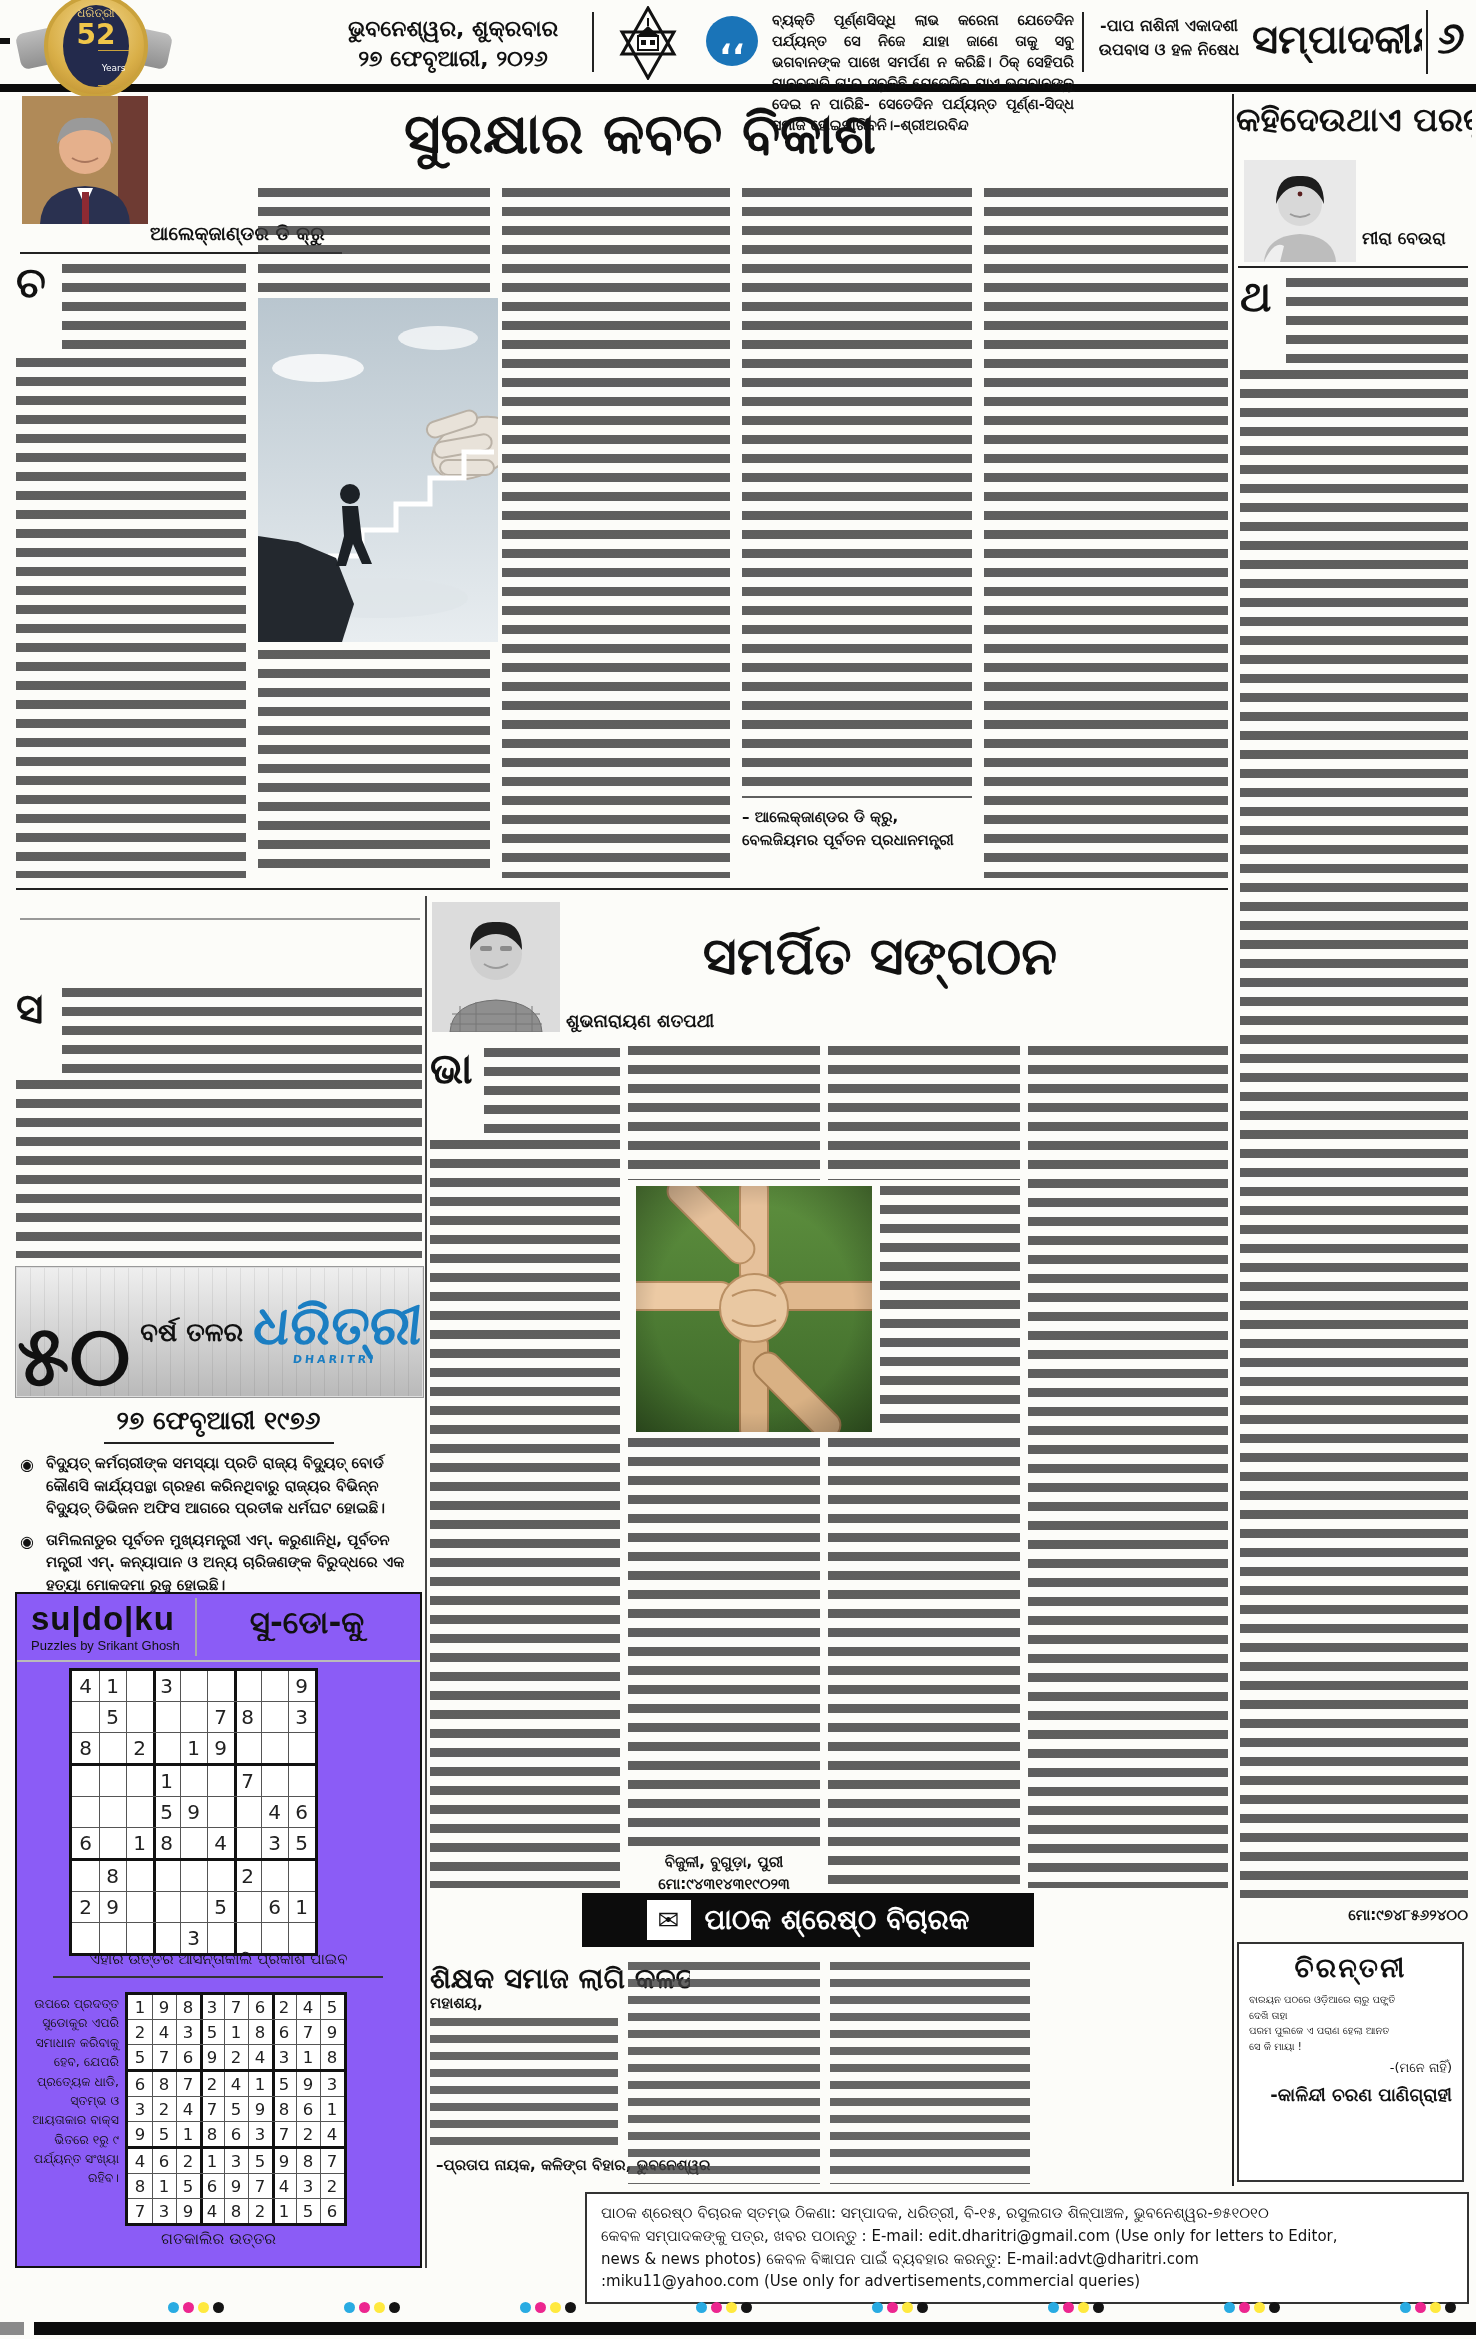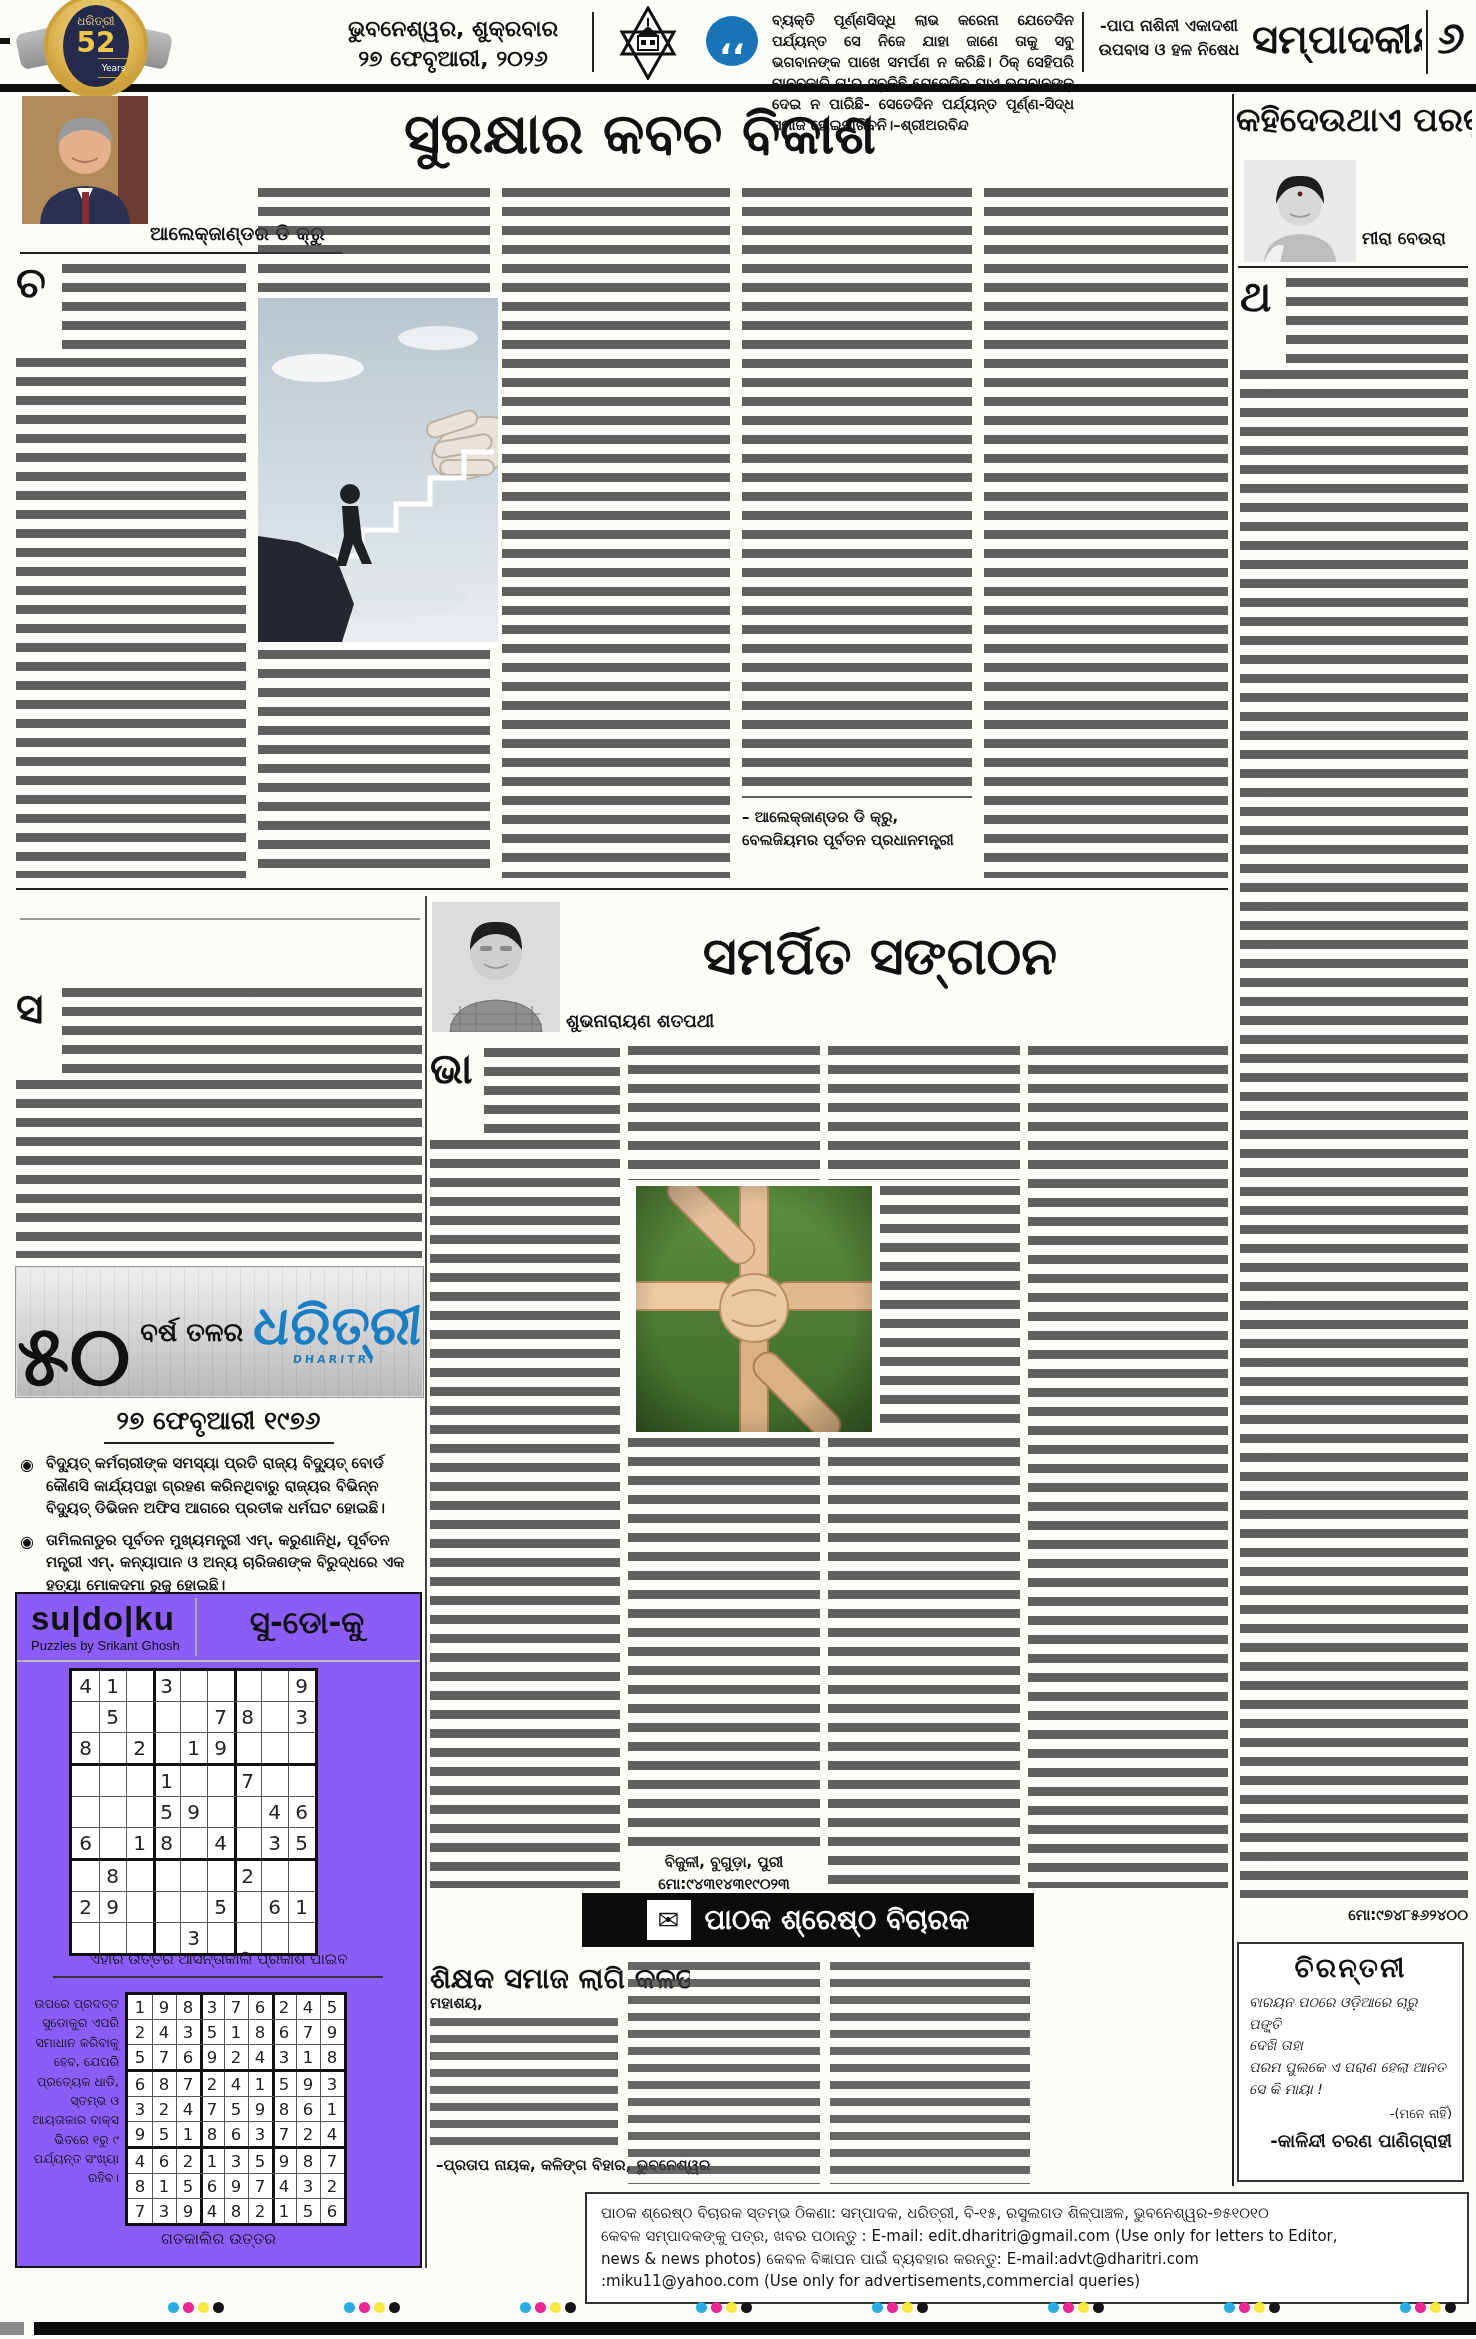--- a/index.html
+++ b/index.html
@@ -23,21 +23,21 @@
   .badge-inner{width:66px;height:82px;border-radius:50%;background:#232a4c;display:flex;flex-direction:column;
          align-items:center;justify-content:center;color:#fff;}
   .wing{background:linear-gradient(#bdbdbd,#8f8f8f);border-radius:8px;}
   .quote-bubble{background:#1a74b8;border-radius:50%;color:#fff;display:flex;align-items:center;justify-content:center;}
   .quote-bubble span{display:inline-block;transform:rotate(180deg);font-size:34px;font-weight:bold;line-height:0;}
   
   .sgrid{display:grid;border:3px solid #111;background:#fff;width:max-content;}
   .cell{display:flex;align-items:center;justify-content:center;width:var(--cw);height:var(--ch);color:#222;}
   .bullet-item{position:relative;padding-left:26px;margin-bottom:9px;font-size:15px;line-height:1.5;font-weight:600;}
   .bullet-ico{position:absolute;left:0;top:1px;font-size:16px;}
-  .chir-line{font-size:14px;line-height:1.55;font-style:italic;}
+  .chir-line{font-size:10px;line-height:1.55;}
   .contact-line{font-size:15px;line-height:1.52;}
   .dotgrp{position:absolute;display:flex;gap:4px;}
   .dot{width:11px;height:11px;border-radius:50%;}
   .grid50{background:linear-gradient(#efefef,#b9b9b9),
           repeating-linear-gradient(to right,rgba(0,0,0,.07) 0 1px,transparent 1px 14px);
           background-blend-mode:multiply;border:1px solid #999;
           box-shadow:inset 0 0 0 1px #ddd;}
 </style>
 </head>
 <body>
@@ -46,21 +46,21 @@
 
   <div class="abs" style="left:0;top:38px;width:10px;height:6px;background:#111;"></div>
   <div class="abs" style="left:0;top:84px;width:1476px;height:8px;background:#0c0c0c;"></div>
 
   <div class="abs wing" style="left:18px;top:30px;width:44px;height:36px;transform:rotate(-12deg);"></div>
   <div class="abs wing" style="left:126px;top:30px;width:44px;height:36px;transform:rotate(12deg);"></div>
   <div class="abs badge" style="left:44px;top:-6px;width:96px;height:96px;">
     <div class="badge-inner">
       <div style="font-size:12px;color:#f5d37a;">ଧରିତ୍ରୀ</div>
       <div style="font-size:28px;font-weight:bold;color:#f0c64a;line-height:1.05;">52</div>
-      <div style="font-size:9px;color:#fff;border-top:1px solid #caa23c;border-bottom:1px solid #caa23c;padding:4px 4px;margin-left:35px;">Years</div>
+      <div style="font-size:9px;color:#fff;border-top:1px solid #caa23c;border-bottom:1px solid #caa23c;padding:12px 4px;margin-left:35px;">Years</div>
     </div>
   </div>
 
   <div class="abs center bold" style="left:320px;top:14px;width:266px;font-size:22px;line-height:1.35;">
     <div>ଭୁବନେଶ୍ୱର, ଶୁକ୍ରବାର</div>
     <div>୨୭ ଫେବୃଆରୀ, ୨୦୨୬</div>
   </div>
 
   <div class="abs vline" style="left:592px;top:12px;height:60px;"></div>
 

